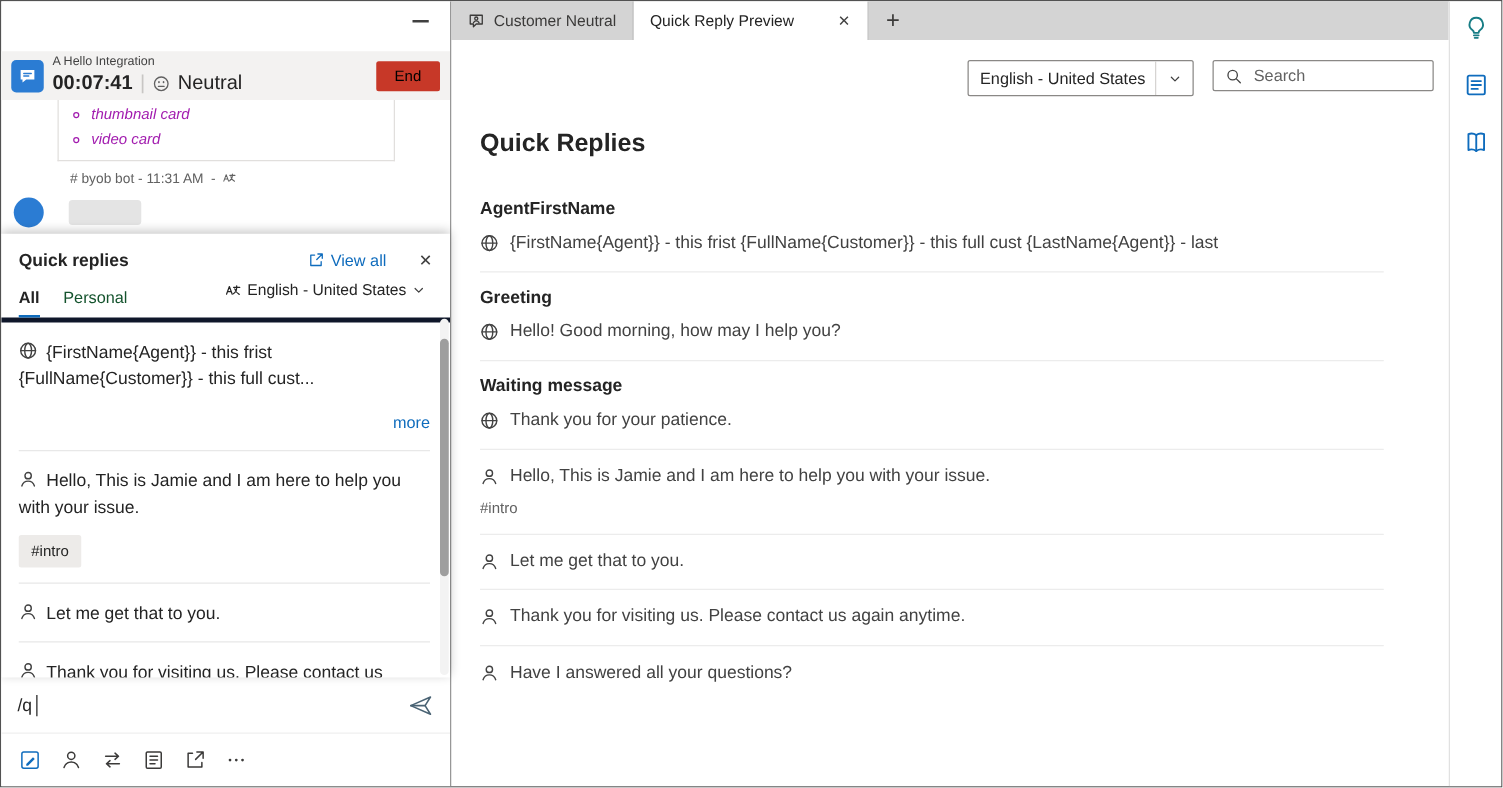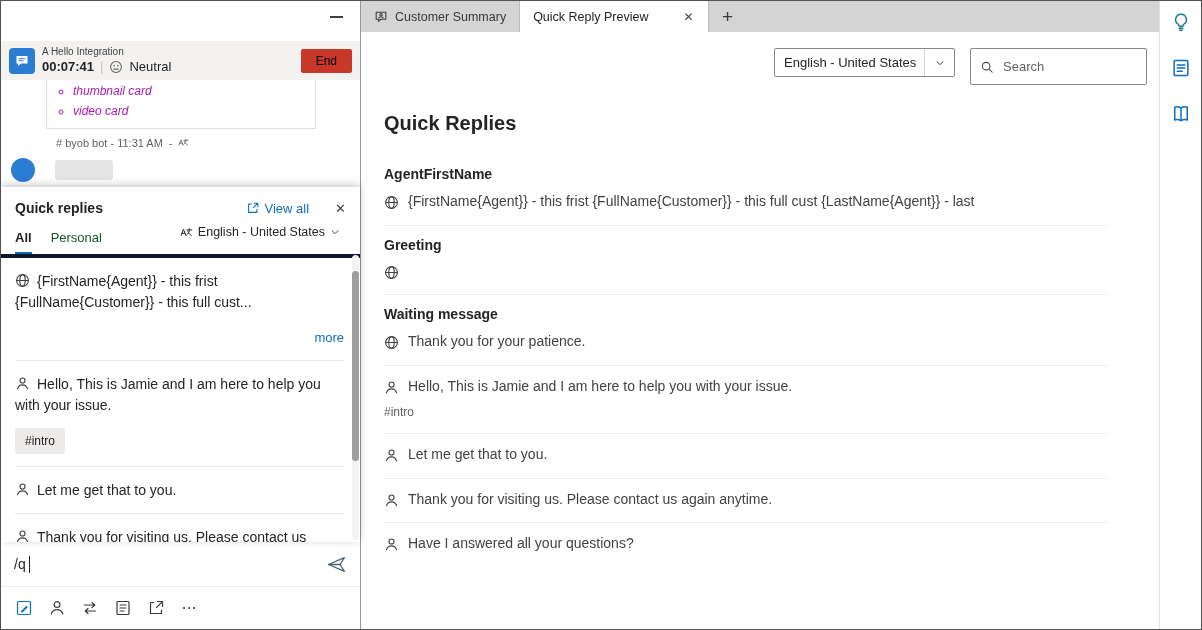--- a/index.html
+++ b/index.html
@@ -10,21 +10,21 @@
 
   
   .left{width:360px;min-width:360px;border-right:1px solid #979797;position:relative;box-sizing:border-box;background:#fff;}
   .left-top{height:40px;position:relative;}
   .min-btn{position:absolute;right:17px;top:15px;width:13px;height:2px;background:#404040;cursor:pointer;}
 
   .session{height:39px;background:#f3f2f1;display:flex;align-items:center;padding:0 8px;gap:7px;}
   .s-avatar{width:26px;height:26px;border-radius:4px;background:#2b7cd3;display:flex;align-items:center;justify-content:center;flex-shrink:0;}
   .s-info{display:flex;flex-direction:column;line-height:1.25;min-width:0;}
   .s-name{font-size:10px;color:#424242;}
-  .s-meta{display:flex;align-items:center;gap:6px;font-size:13px;color:#242424;}
+  .s-meta{display:flex;align-items:center;gap:6px;font-size:16px;color:#242424;}
   .s-timer{font-weight:600;}
   .s-sep{color:#c8c6c4;}
   .smiley{width:14px;height:14px;color:#616161;}
   .end-btn{margin-left:auto;background:#c73828;color:#000000;border:none;font-size:12px;padding:5px 15px;
            border-radius:2px;font-family:inherit;cursor:pointer;}
 
   .banner{height:23px;background:#f7f7f7;border-top:1px solid #ececec;border-bottom:1px solid #ececec;
           display:flex;align-items:center;gap:7px;padding-left:52px;font-size:11px;color:#424242;box-sizing:border-box;}
   .banner svg{width:12px;height:12px;color:#424242;flex-shrink:0;}
 
@@ -89,21 +89,21 @@
   .tclose{margin-left:28px;font-size:12px;color:#424242;}
   .addtab{width:38px;display:flex;align-items:center;justify-content:center;font-size:19px;color:#3b3a39;
           cursor:pointer;background:none;border:none;font-family:inherit;font-weight:300;}
 
   .content{flex:1;background:#fff;overflow:hidden;padding-left:23px;padding-right:12px;box-sizing:border-box;}
   .controls{display:flex;justify-content:flex-end;gap:15px;padding-top:16px;}
   .dropdown{width:181px;height:29px;border:1px solid #8a8886;border-radius:2px;display:flex;align-items:center;
             padding-left:9px;font-size:13px;color:#242424;box-sizing:border-box;cursor:pointer;background:#fff;}
   .dd-label{flex:1;white-space:nowrap;overflow:hidden;}
   .dd-chev{width:29px;align-self:stretch;display:flex;align-items:center;justify-content:center;border-left:1px solid #d6d4d2;}
-  .search{width:177px;height:37px;border:1px solid #8a8886;border-radius:2px;display:flex;align-items:center;
+  .search{width:177px;height:25px;border:1px solid #8a8886;border-radius:2px;display:flex;align-items:center;
           gap:7px;padding:0 9px;box-sizing:border-box;background:#fff;}
   .search svg{width:14px;height:14px;color:#424242;flex-shrink:0;}
   .search input{border:none;outline:none;font-size:13px;font-family:inherit;width:100%;color:#242424;background:transparent;}
   .search input::placeholder{color:#616161;}
 
   .page-title{font-size:20px;font-weight:600;margin:27px 0 0;color:#242424;}
   .sections{margin-top:31px;padding-right:40px;}
   .sec{padding:11px 0 14px;border-bottom:1px solid #ececec;}
   .sec:first-child{padding-top:0;}
   .sec:last-child{border-bottom:none;}
@@ -294,21 +294,21 @@
   <div class="right">
     <div class="main-col">
 
       <div class="tabbar">
         <button class="rtab">
           <svg class="st" viewBox="0 0 16 16">
               <path d="M2.5 2.5h11v8H8l-2.6 2.6V10.5H2.5z"></path>
               <circle cx="8" cy="5.5" r="1.4"></circle>
               <path d="M5.5 9.2c.6-1 1.5-1.5 2.5-1.5s1.9.5 2.5 1.5"></path>
             </svg>
-          <span>Customer Summary</span>
+          <span>Customer Neutral</span>
         </button>
         <button class="rtab active">
           <span>Quick Reply Preview</span>
           <span class="tclose">✕</span>
         </button>
         <button class="addtab">+</button>
       </div>
 
       <div class="content">
 
@@ -347,20 +347,21 @@
           </div>
 
           <div class="sec">
             <div class="sec-h">Greeting</div>
             <div class="sec-row">
               <svg class="st" viewBox="0 0 16 16">
                   <circle cx="8" cy="8" r="6.3"></circle>
                   <ellipse cx="8" cy="8" rx="2.9" ry="6.3"></ellipse>
                   <path d="M1.7 8h12.6"></path>
                 </svg>
+              <span>Hello! Good morning, how may I help you?</span>
             </div>
           </div>
 
           <div class="sec">
             <div class="sec-h">Waiting message</div>
             <div class="sec-row">
               <svg class="st" viewBox="0 0 16 16">
                   <circle cx="8" cy="8" r="6.3"></circle>
                   <ellipse cx="8" cy="8" rx="2.9" ry="6.3"></ellipse>
                   <path d="M1.7 8h12.6"></path>

